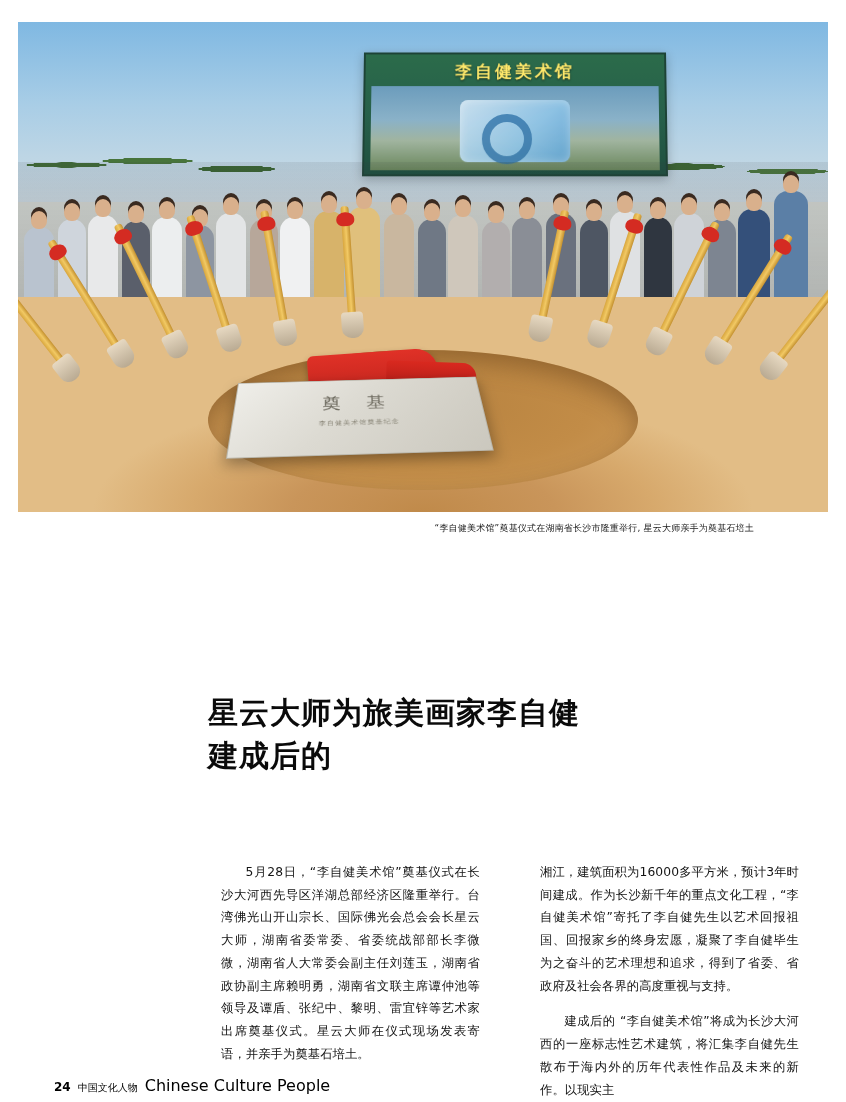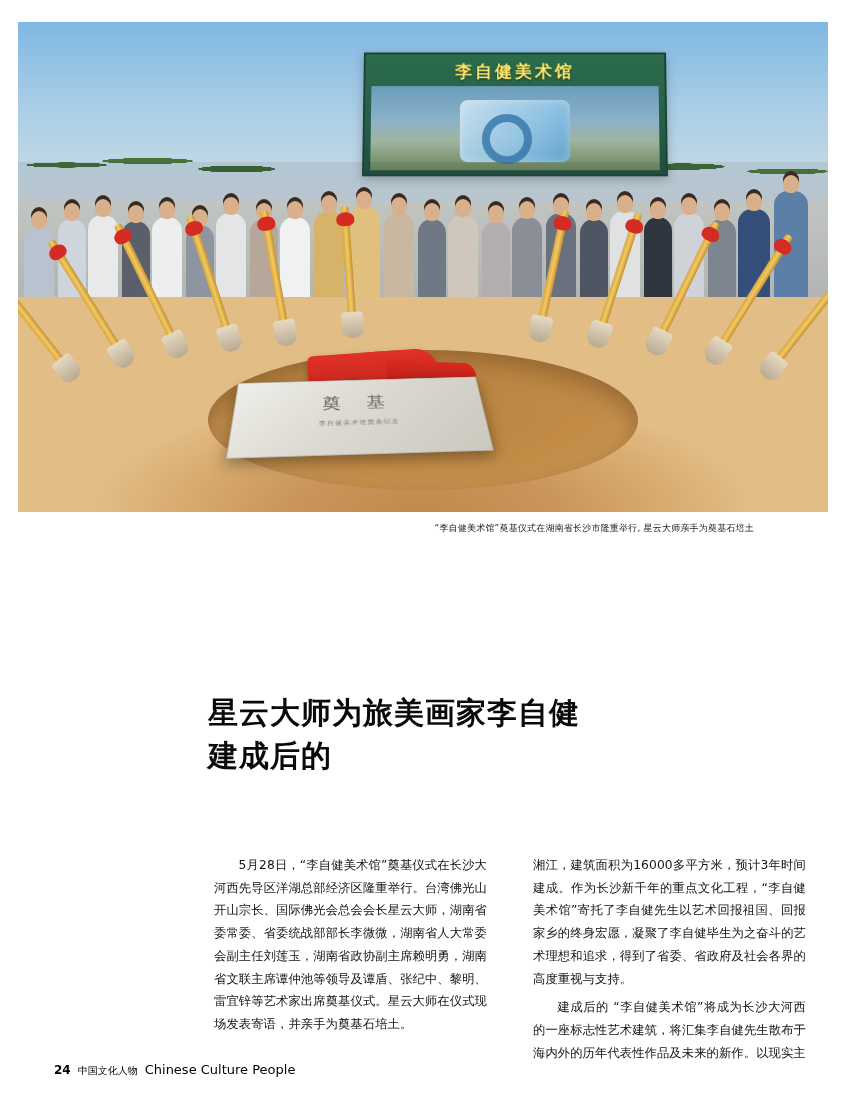--- a/index.html
+++ b/index.html
@@ -246,44 +246,44 @@
   }
   .col {
     width: 285px;
     font-family: "DejaVu Sans", "Liberation Sans", sans-serif;
     font-size: 12.3px;
     line-height: 1.85;
     color: #131313;
     text-align: justify;
     letter-spacing: 0.1px;
   }
-  .col p { margin: 6px; }
+  .col p { margin: 13px; }
   .col p.indent { text-indent: 2em; }
 
   
   .footer {
     position: absolute;
     left: 54px;
-    bottom: 24px;
+    bottom: 7px;
     display: flex;
     align-items: baseline;
     gap: 7px;
     font-family: "DejaVu Sans", "Liberation Sans", sans-serif;
   }
   .footer .pg {
     font-size: 12px;
     font-weight: bold;
     color: #000;
   }
   .footer .ft-cn {
     font-size: 10px;
     color: #000;
   }
   .footer .ft-en {
-    font-size: 13px;
+    font-size: 16px;
     color: #000;
   }
 </style>
 </head>
 <body>
 
 <div class="page">
 
   <div class="photo-wrap">
     <div class="photo">

